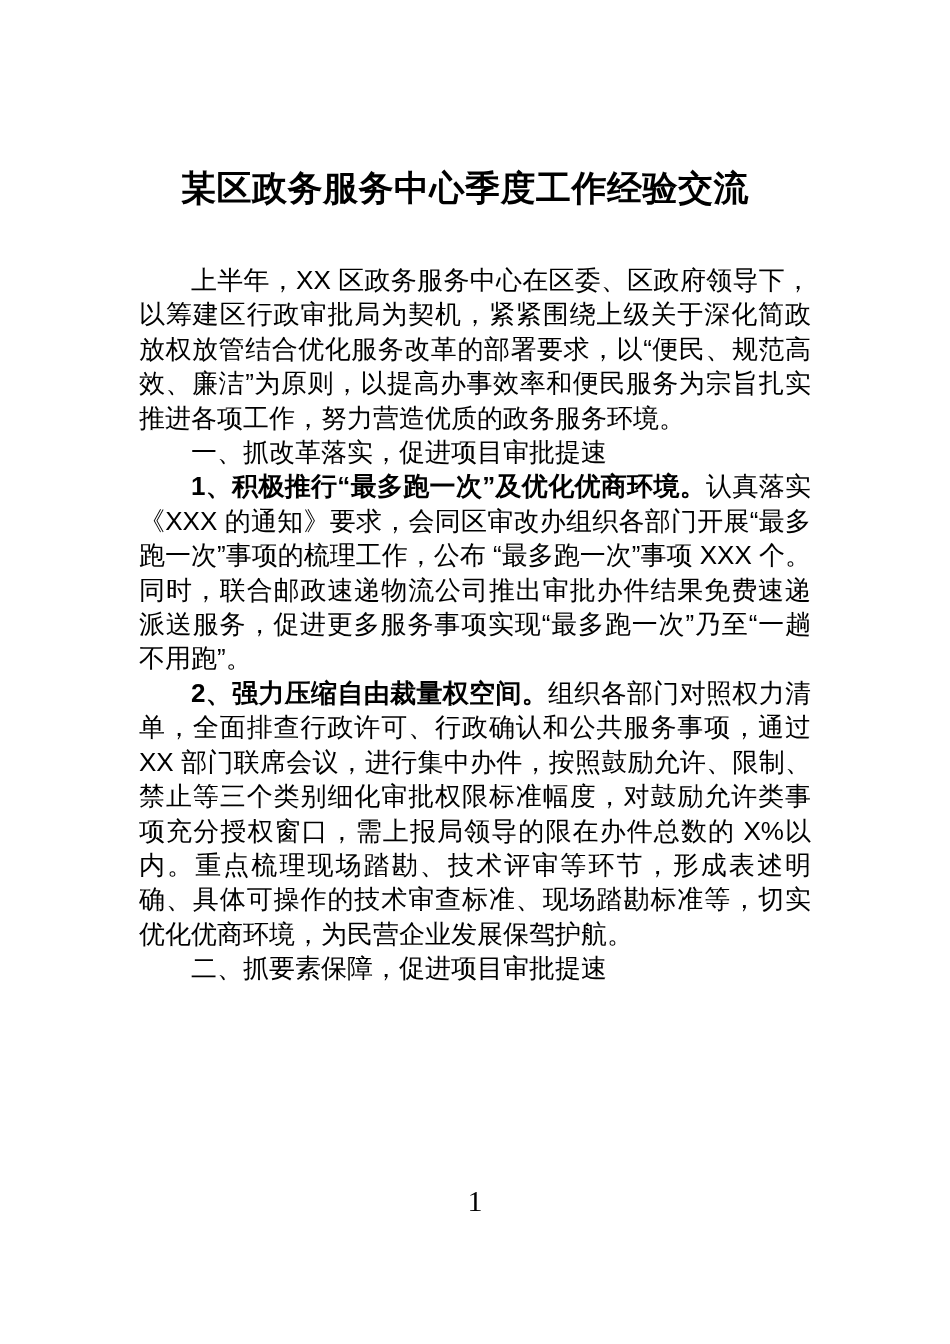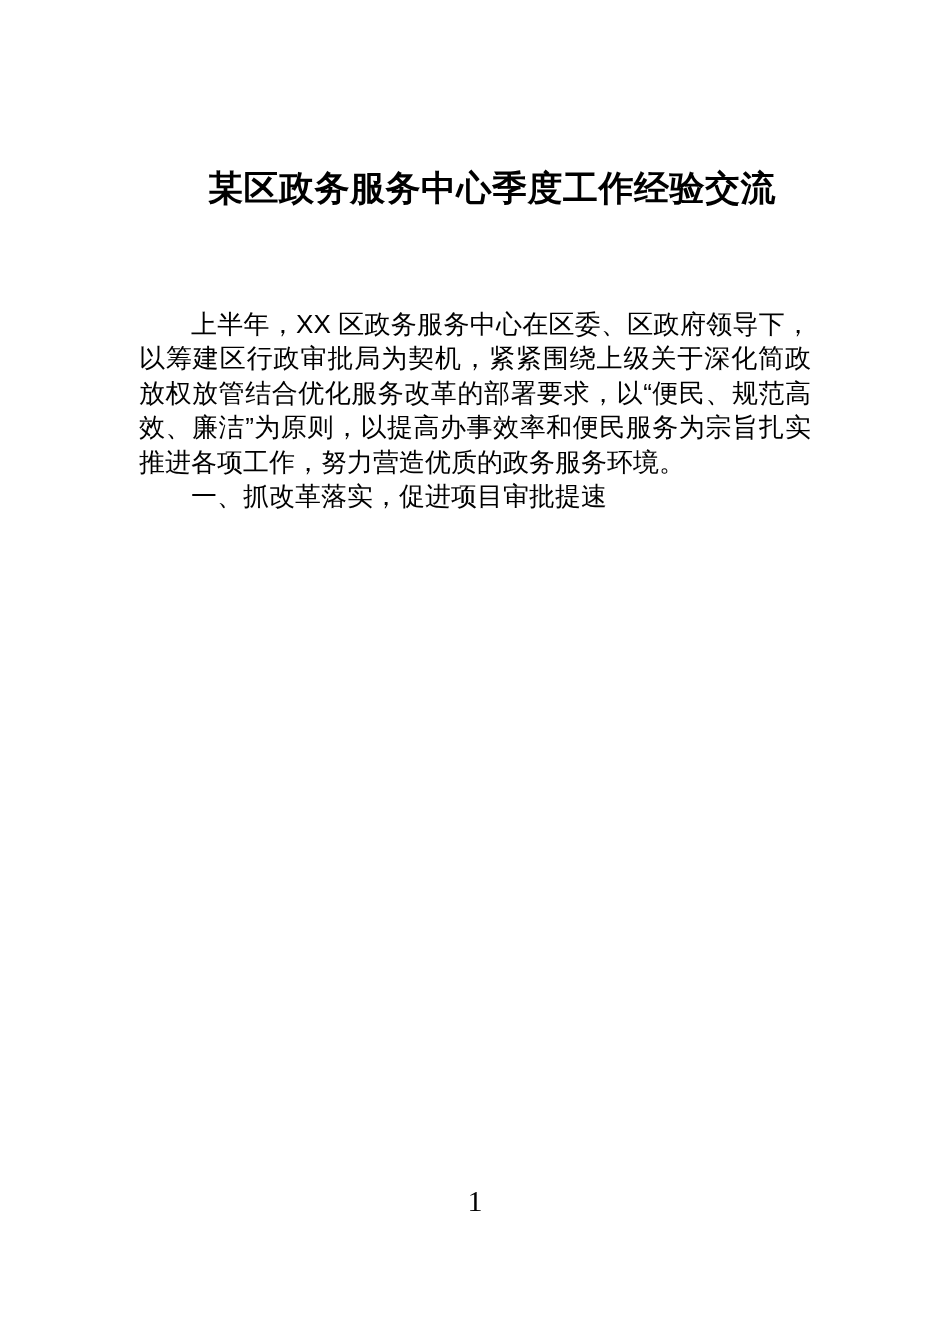--- a/index.html
+++ b/index.html
@@ -12,40 +12,39 @@
       width: 950px;
       height: 1344px;
       background: #ffffff;
       overflow: hidden;
       font-family: "Liberation Sans", sans-serif;
       color: #000000;
     }
     .doc-title {
       position: absolute;
       top: 163px;
-      left: 156px;
+      left: 129px;
       width: 672px;
       margin: 0;
       text-align: center;
       font-size: 35px;
       font-weight: bold;
       line-height: 50px;
       letter-spacing: 0.5px;
       font-family: "Liberation Sans", sans-serif;
     }
     .doc-body {
       position: absolute;
       top: 263px;
       left: 139px;
       width: 672px;
       font-size: 26px;
       line-height: 34.4px;
       text-align: justify;
       font-family: "Liberation Sans", sans-serif;
-      margin-top: 44px;
     }
     .doc-body p {
       margin: 0;
       padding: 0;
       text-indent: 2em;
     }
     .doc-body .lead {
       font-weight: bold;
     }
     .page-number {
@@ -66,21 +65,24 @@
 <div class="page">
 
   <h1 class="doc-title">某区政务服务中心季度工作经验交流</h1>
 
   <div class="doc-body">
 
     <p><span>上半年，XX 区政务服务中心在区委、区政府领导下，以筹建区行政审批局为契机，紧紧围绕上级关于深化简政放权放管结合优化服务改革的部署要求，以“便民、规范高效、廉洁”为原则，以提高办事效率和便民服务为宗旨扎实推进各项工作，努力营造优质的政务服务环境。</span></p>
 
     <p class="heading"><span>一、抓改革落实，促进项目审批提速</span></p>
 
+    <p><span class="lead">1、积极推行“最多跑一次”及优化优商环境。</span><span>认真落实《XXX 的通知》要求，会同区审改办组织各部门开展“最多跑一次”事项的梳理工作，公布 “最多跑一次”事项 XXX 个。同时，联合邮政速递物流公司推出审批办件结果免费速递派送服务，促进更多服务事项实现“最多跑一次”乃至“一趟不用跑”。</span></p>
+
+    <p><span class="lead">2、强力压缩自由裁量权空间。</span><span>组织各部门对照权力清单，全面排查行政许可、行政确认和公共服务事项，通过 XX 部门联席会议，进行集中办件，按照鼓励允许、限制、禁止等三个类别细化审批权限标准幅度，对鼓励允许类事项充分授权窗口，需上报局领导的限在办件总数的 X%以内。重点梳理现场踏勘、技术评审等环节，形成表述明确、具体可操作的技术审查标准、现场踏勘标准等，切实优化优商环境，为民营企业发展保驾护航。</span></p>
 
 
-
+    <p class="heading"><span>二、抓要素保障，促进项目审批提速</span></p>
 
   </div>
 
   <div class="page-number">1</div>
 
 </div>
 
 </body></html>

